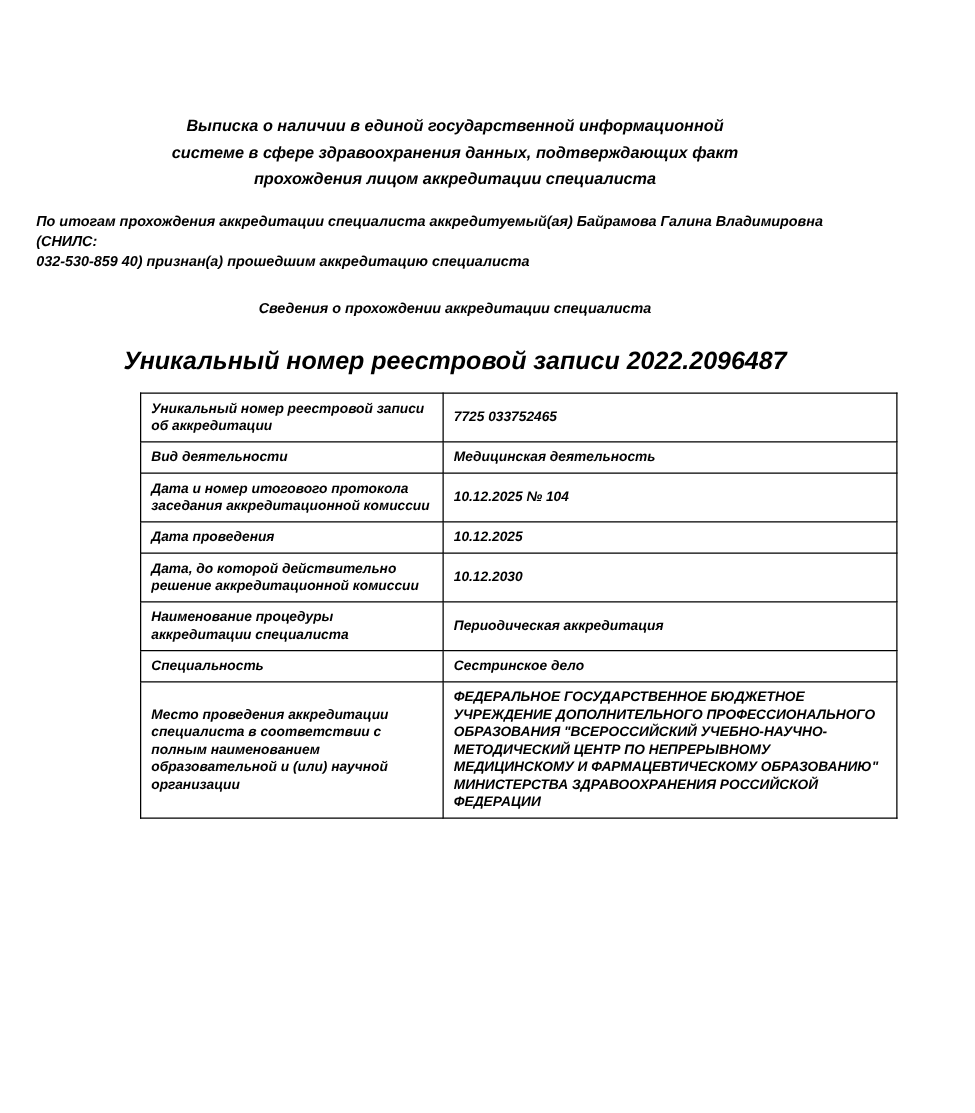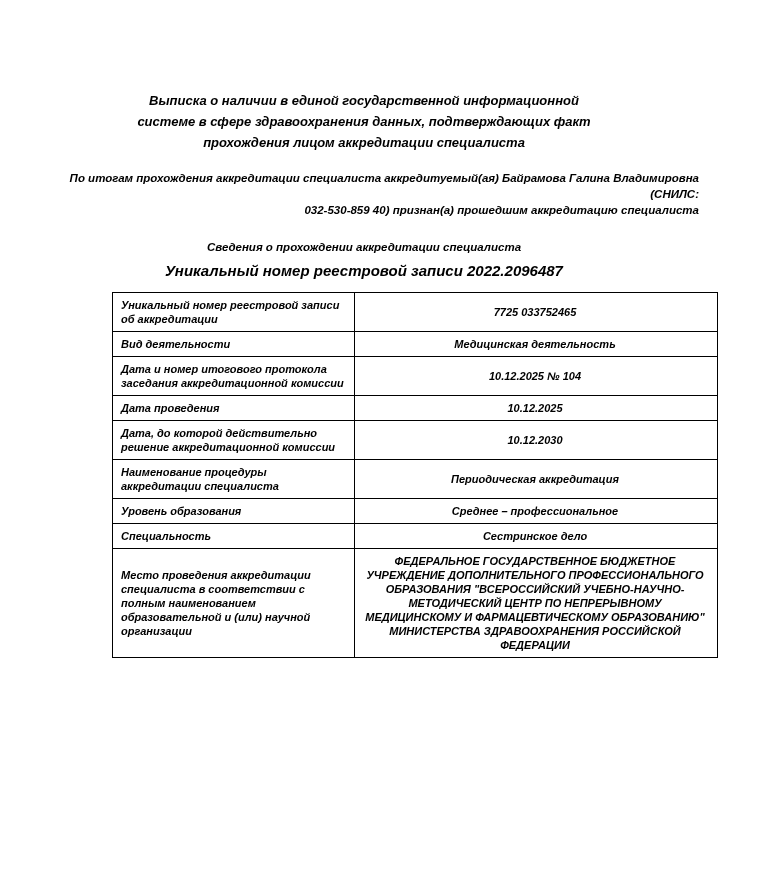--- a/index.html
+++ b/index.html
@@ -41,58 +41,58 @@
     border-bottom: 1.8px solid #000;
   }
   .date-caption {
     display: block;
     padding-top: 2px;
     white-space: nowrap;
   }
   .summary {
     width: 670px;
     margin: 17px auto 0;
-    text-align: right;
+    text-align: left;
     font-weight: bold;
     font-style: italic;
     font-size: 11.5px;
     line-height: 16px;
   }
   .section-heading {
     margin-top: 23px;
     text-align: center;
     font-weight: bold;
     font-style: italic;
     font-size: 11.5px;
   }
   .registry-heading {
-    margin-top: 9px;
+    margin-top: 25px;
     text-align: center;
     font-weight: bold;
     font-style: italic;
-    font-size: 15px;
+    font-size: 20px;
   }
   table.acc-table {
     margin: 13px 0 0 112px;
     width: 605px;
     border-collapse: collapse;
     table-layout: fixed;
   }
   table.acc-table td {
     border: 1.8px solid #000;
     font-weight: bold;
     font-style: italic;
     font-size: 11px;
     line-height: 14px;
     padding: 5px 10px 5px 8px;
     vertical-align: middle;
     word-wrap: break-word;
   }
   td.label-cell { width: 242px; }
-  td.value-cell { width: 363px; line-height: 15px; text-align: center; }
+  td.value-cell { width: 363px; line-height: 15px; }
 </style>
 </head>
 <body>
 
 <div class="page">
 
   <div class="doc-title">
     <div>Выписка о наличии в единой государственной информационной</div>
     <div>системе в сфере здравоохранения данных, подтверждающих факт</div>
     <div>прохождения лицом аккредитации специалиста</div>
@@ -128,24 +128,20 @@
         </tr>
         <tr>
           <td class="label-cell">Дата, до которой действительно решение аккредитационной комиссии</td>
           <td class="value-cell">10.12.2030</td>
         </tr>
         <tr>
           <td class="label-cell">Наименование процедуры аккредитации специалиста</td>
           <td class="value-cell">Периодическая аккредитация</td>
         </tr>
         <tr>
-          <td class="label-cell">Уровень образования</td>
-          <td class="value-cell">Среднее – профессиональное</td>
-        </tr>
-        <tr>
           <td class="label-cell">Специальность</td>
           <td class="value-cell">Сестринское дело</td>
         </tr>
         <tr>
           <td class="label-cell">Место проведения аккредитации специалиста в соответствии с полным наименованием образовательной и (или) научной организации</td>
           <td class="value-cell">ФЕДЕРАЛЬНОЕ ГОСУДАРСТВЕННОЕ БЮДЖЕТНОЕ УЧРЕЖДЕНИЕ ДОПОЛНИТЕЛЬНОГО ПРОФЕССИОНАЛЬНОГО ОБРАЗОВАНИЯ "ВСЕРОССИЙСКИЙ УЧЕБНО-НАУЧНО-МЕТОДИЧЕСКИЙ ЦЕНТР ПО НЕПРЕРЫВНОМУ МЕДИЦИНСКОМУ И ФАРМАЦЕВТИЧЕСКОМУ ОБРАЗОВАНИЮ" МИНИСТЕРСТВА ЗДРАВООХРАНЕНИЯ РОССИЙСКОЙ ФЕДЕРАЦИИ</td>
         </tr>
       </tbody>
   </table>
 

